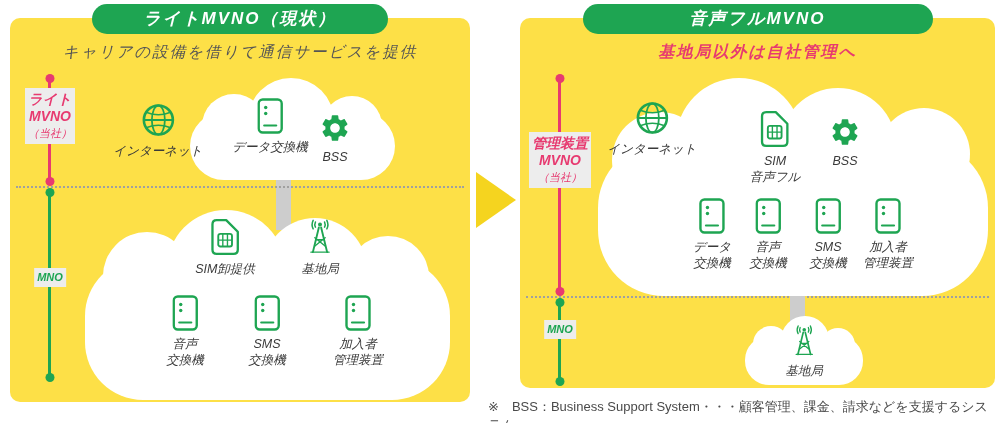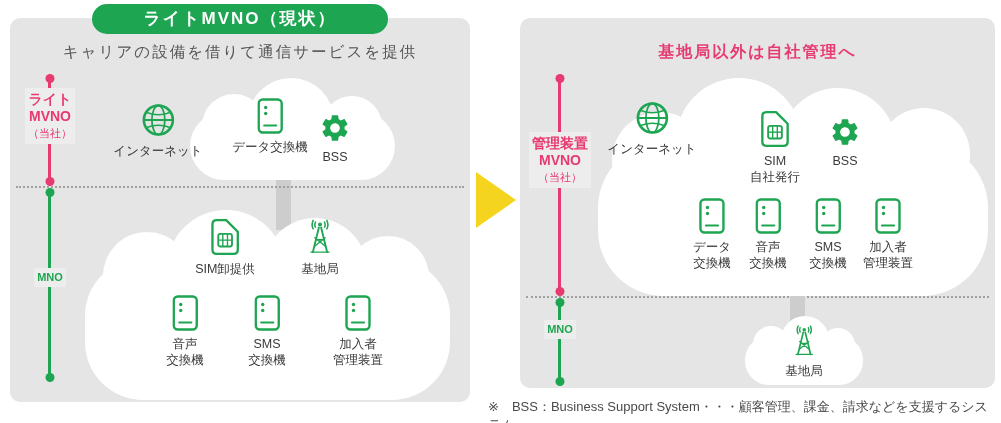--- a/index.html
+++ b/index.html
@@ -1,20 +1,20 @@
 <!DOCTYPE html>
 <html><head>
 <meta charset="utf-8">
 <style>
   * { margin:0; padding:0; box-sizing:border-box; }
   html,body { background:#fff; }
   body { font-family:"Liberation Sans","DejaVu Sans",sans-serif; }
   .stage { position:relative; width:1001px; height:423px; background:#fff; overflow:hidden; }
 
-  .panel { position:absolute; background:#e5e5e5; border-radius:10px; }
+  .panel { position:absolute; background:#fde047; border-radius:10px;font-style:italic; }
   .panel.left  { left:10px;  top:18px; width:460px; height:384px; }
   .panel.right { left:520px; top:18px; width:475px; height:370px; }
 
   .pill-header { position:absolute; top:-14px; left:50%; transform:translateX(-50%);
     background:#1EA552; color:#fff; font-weight:bold; font-size:17px; height:30px;
     line-height:30px; text-align:center; border-radius:16px; letter-spacing:2px; z-index:6; }
 
   .subtitle { position:absolute; top:24px; left:0; right:0; text-align:center;
     font-size:15.5px; color:#555; letter-spacing:2px; z-index:2; }
   .subtitle.pink { color:#E73A70; font-weight:bold; font-size:16px; }
@@ -172,20 +172,21 @@
           <use href="#ic-server"></use>
         </svg>
       <div class="ulabel">加入者
 管理装置</div>
     </div>
   </div>
 
   <div class="arrow" style="left:476px;top:172px"></div>
 
   <div class="panel right">
+    <div class="pill-header" style="width:350px">音声フルMVNO</div>
     <div class="subtitle pink">基地局以外は自社管理へ</div>
 
     <div class="connector" style="left:270px;top:256px;width:15px;height:52px;z-index:1"></div>
 
     <div class="cloud" style="left:78px;top:60px;width:390px;height:218px">
       <div class="bump" style="left:14px;top:34px;width:96px;height:96px"></div>
       <div class="bump" style="left:78px;top:0;width:126px;height:126px"></div>
       <div class="bump" style="left:182px;top:10px;width:116px;height:116px"></div>
       <div class="bump" style="left:280px;top:30px;width:92px;height:92px"></div>
       <div class="base" style="top:64px;height:154px;border-radius:66px"></div>
@@ -214,21 +215,21 @@
       <svg class="icon" width="36" height="36">
           <use href="#ic-globe"></use>
         </svg>
       <div class="ulabel">インターネット</div>
     </div>
     <div class="unit" style="left:255px;top:92px">
       <svg class="icon" width="30" height="38">
           <use href="#ic-sim"></use>
         </svg>
       <div class="ulabel">SIM
-自社発行</div>
+音声フル</div>
     </div>
     <div class="unit" style="left:325px;top:98px">
       <svg class="icon" width="32" height="32">
           <use href="#ic-gear"></use>
         </svg>
       <div class="ulabel">BSS</div>
     </div>
     <div class="unit" style="left:192px;top:180px">
       <svg class="icon" width="26" height="36">
           <use href="#ic-server"></use>

